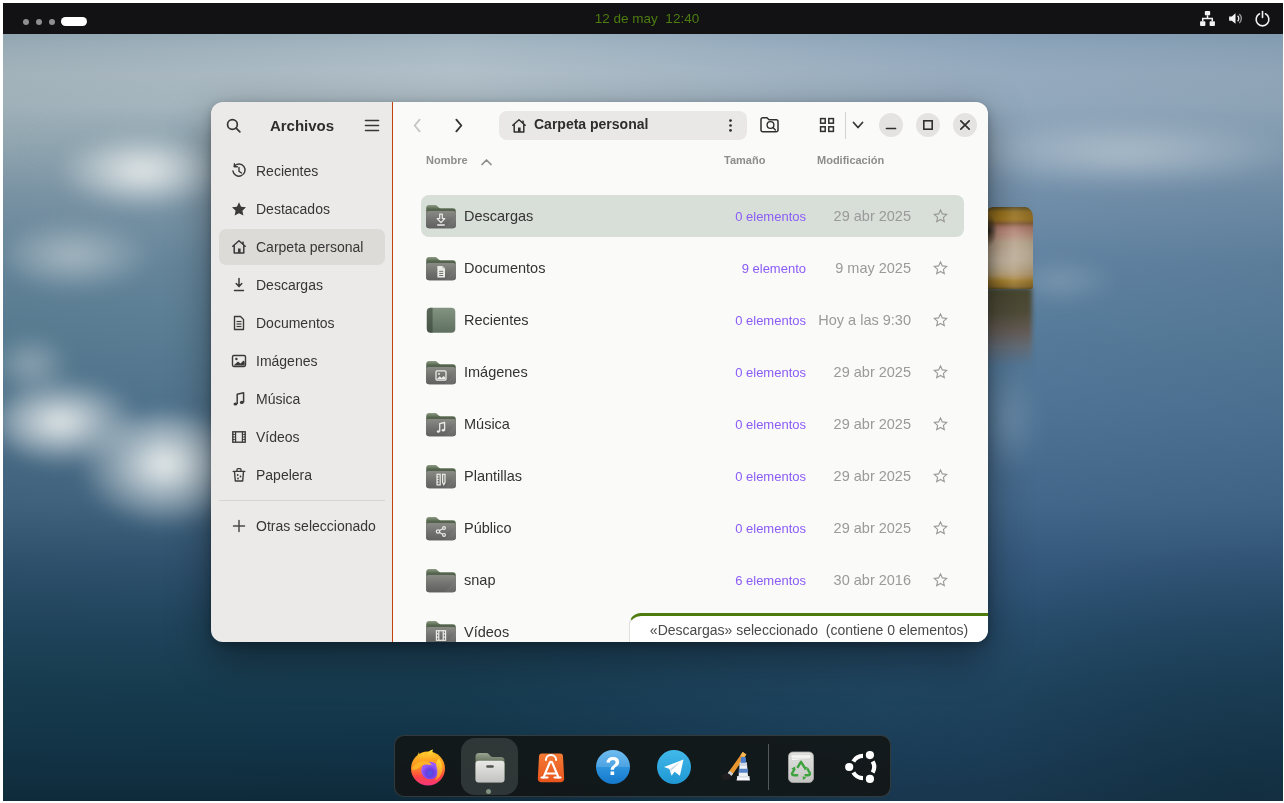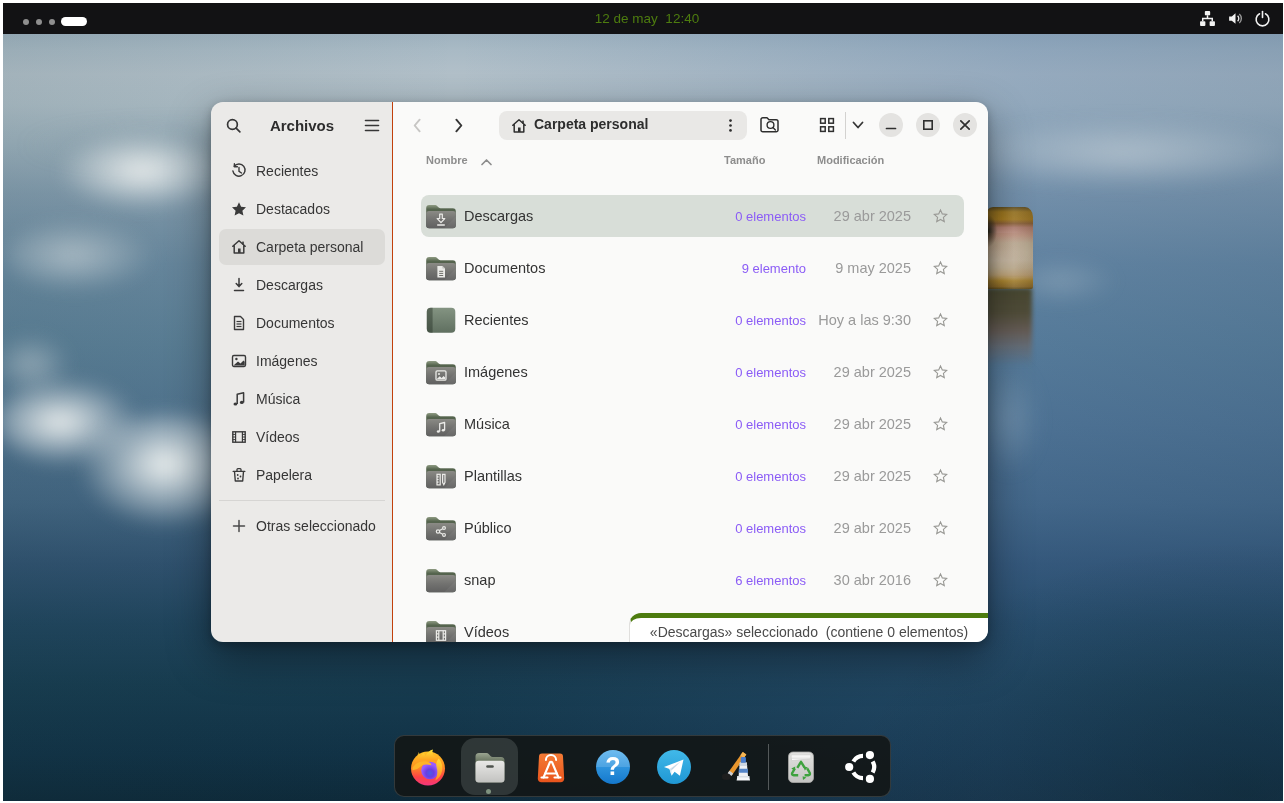--- a/index.html
+++ b/index.html
@@ -66,21 +66,21 @@
   .rowhl { position:absolute; left:0; right:0; top:5px; bottom:5px; background:#d8ded8; border-radius:8px; }
   .fic { position:absolute; left:4px; top:50%; transform:translateY(-50%); }
   .fname { position:absolute; left:43px; top:50%; transform:translateY(-50%);
     font-size:14.5px; color:#333; white-space:nowrap; }
   .fcnt { position:absolute; right:158px; top:50%; transform:translateY(-50%);
     font-size:13px; color:#8b5cf6; white-space:nowrap; }
   .fdate { position:absolute; right:53px; top:50%; transform:translateY(-50%);
     font-size:14.5px; color:#9a9a9a; white-space:nowrap; }
   .fstar { position:absolute; right:16px; top:50%; transform:translateY(-50%); width:15px; height:15px; }
   #statusbar { position:absolute; right:0; bottom:0; width:359px; height:29px; background:#ffffff;
-    border-top:5px solid #4d7c0f; border-left:1px solid #e0dfdd;
+    border-top:3px solid #4d7c0f; border-left:1px solid #e0dfdd;
     border-radius:12px 0 12px 0; line-height:28px; text-align:center;
     font-size:14px; color:#4a4a4a; }
   
   #dock { position:absolute; left:394px; top:735px; width:497px; height:62px;
     background:rgba(18,23,23,0.92); border:1px solid rgba(255,255,255,0.14); border-radius:10px; }
   .dicon { position:absolute; top:11px; width:40px; height:40px; }
   #dactive { position:absolute; left:66px; top:2px; width:57px; height:57px;
     background:rgba(196,210,200,0.17); border-radius:14px; }
   #ddot { position:absolute; left:486px; top:789px; width:5px; height:5px; border-radius:50%; background:#7f927f; }
   #dsep { position:absolute; left:373px; top:8px; width:1px; height:46px; background:rgba(255,255,255,0.28); }

